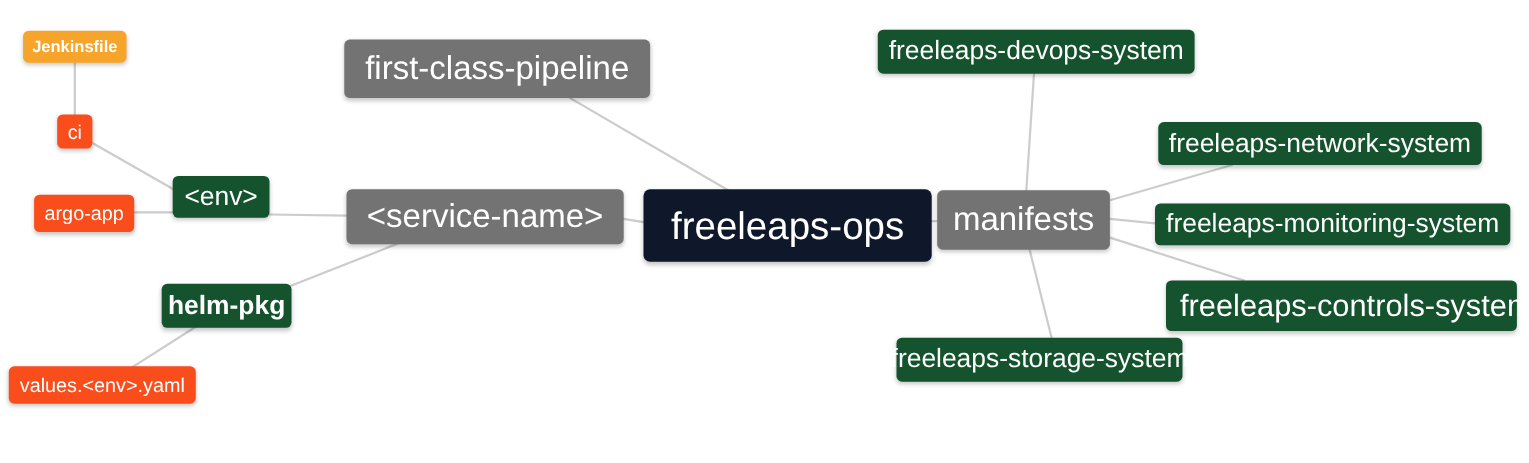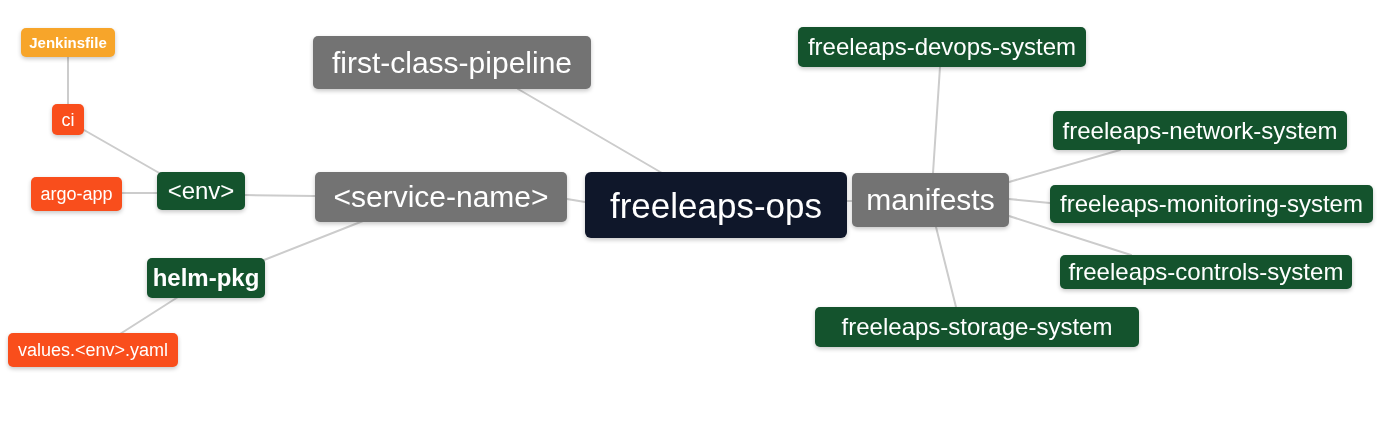--- a/index.html
+++ b/index.html
@@ -61,37 +61,37 @@
     <line x1="1009" y1="216" x2="1131" y2="255"></line>
     <line x1="936" y1="227" x2="956" y2="307"></line>
   </svg>
 
   <div class="node orange" style="left:21px;  top:28px;  width:94px;  height:29px; font-size:15px;">Jenkinsfile</div>
 
   <div class="node red" style="left:52px;  top:104px; width:32px;  height:31px; font-size:18px;">ci</div>
 
   <div class="node red" style="left:31px;  top:177px; width:91px;  height:34px; font-size:18px;">argo-app</div>
 
-  <div class="node green" style="left:157px; top:172px; width:88px;  height:38px; font-size:24px;">&lt;env&gt;</div>
+  <div class="node green" style="left:157px; top:160px; width:88px;  height:38px; font-size:24px;">&lt;env&gt;</div>
 
   <div class="node blue" style="left:313px; top:36px;  width:278px; height:53px; font-size:30px;">first-class-pipeline</div>
 
   <div class="node blue" style="left:315px; top:172px; width:252px; height:50px; font-size:30px;">&lt;service-name&gt;</div>
 
   <div class="node dark" style="left:585px; top:172px; width:262px; height:66px; font-size:35px;">freeleaps-ops</div>
 
   <div class="node blue" style="left:852px; top:173px; width:157px; height:54px; font-size:30px;">manifests</div>
 
   <div class="node green" style="left:147px; top:258px; width:118px; height:40px; font-size:24px;font-weight:bold;">helm-pkg</div>
 
   <div class="node red" style="left:8px;   top:333px; width:170px; height:34px; font-size:18px;">values.&lt;env&gt;.yaml</div>
 
   <div class="node green" style="left:798px; top:27px;  width:288px; height:40px; font-size:24px;">freeleaps-devops-system</div>
 
   <div class="node green" style="left:1053px; top:111px; width:294px; height:39px; font-size:24px;">freeleaps-network-system</div>
 
   <div class="node green" style="left:1050px; top:185px; width:323px; height:38px; font-size:24px;">freeleaps-monitoring-system</div>
 
-  <div class="node green" style="left:1060px; top:255px; width:292px; height:34px; font-size:24px;">freeleaps-controls-system</div>
+  <div class="node green" style="left:1060px; top:255px; width:292px; height:46px; font-size:28px;padding-left:27px;">freeleaps-controls-system</div>
 
-  <div class="node green" style="left:815px; top:307px; width:324px; height:40px; font-size:24px;">freeleaps-storage-system</div>
+  <div class="node green" style="left:815px; top:307px; width:260px; height:40px; font-size:24px;">freeleaps-storage-system</div>
 
 </div>
 
 </body></html>

